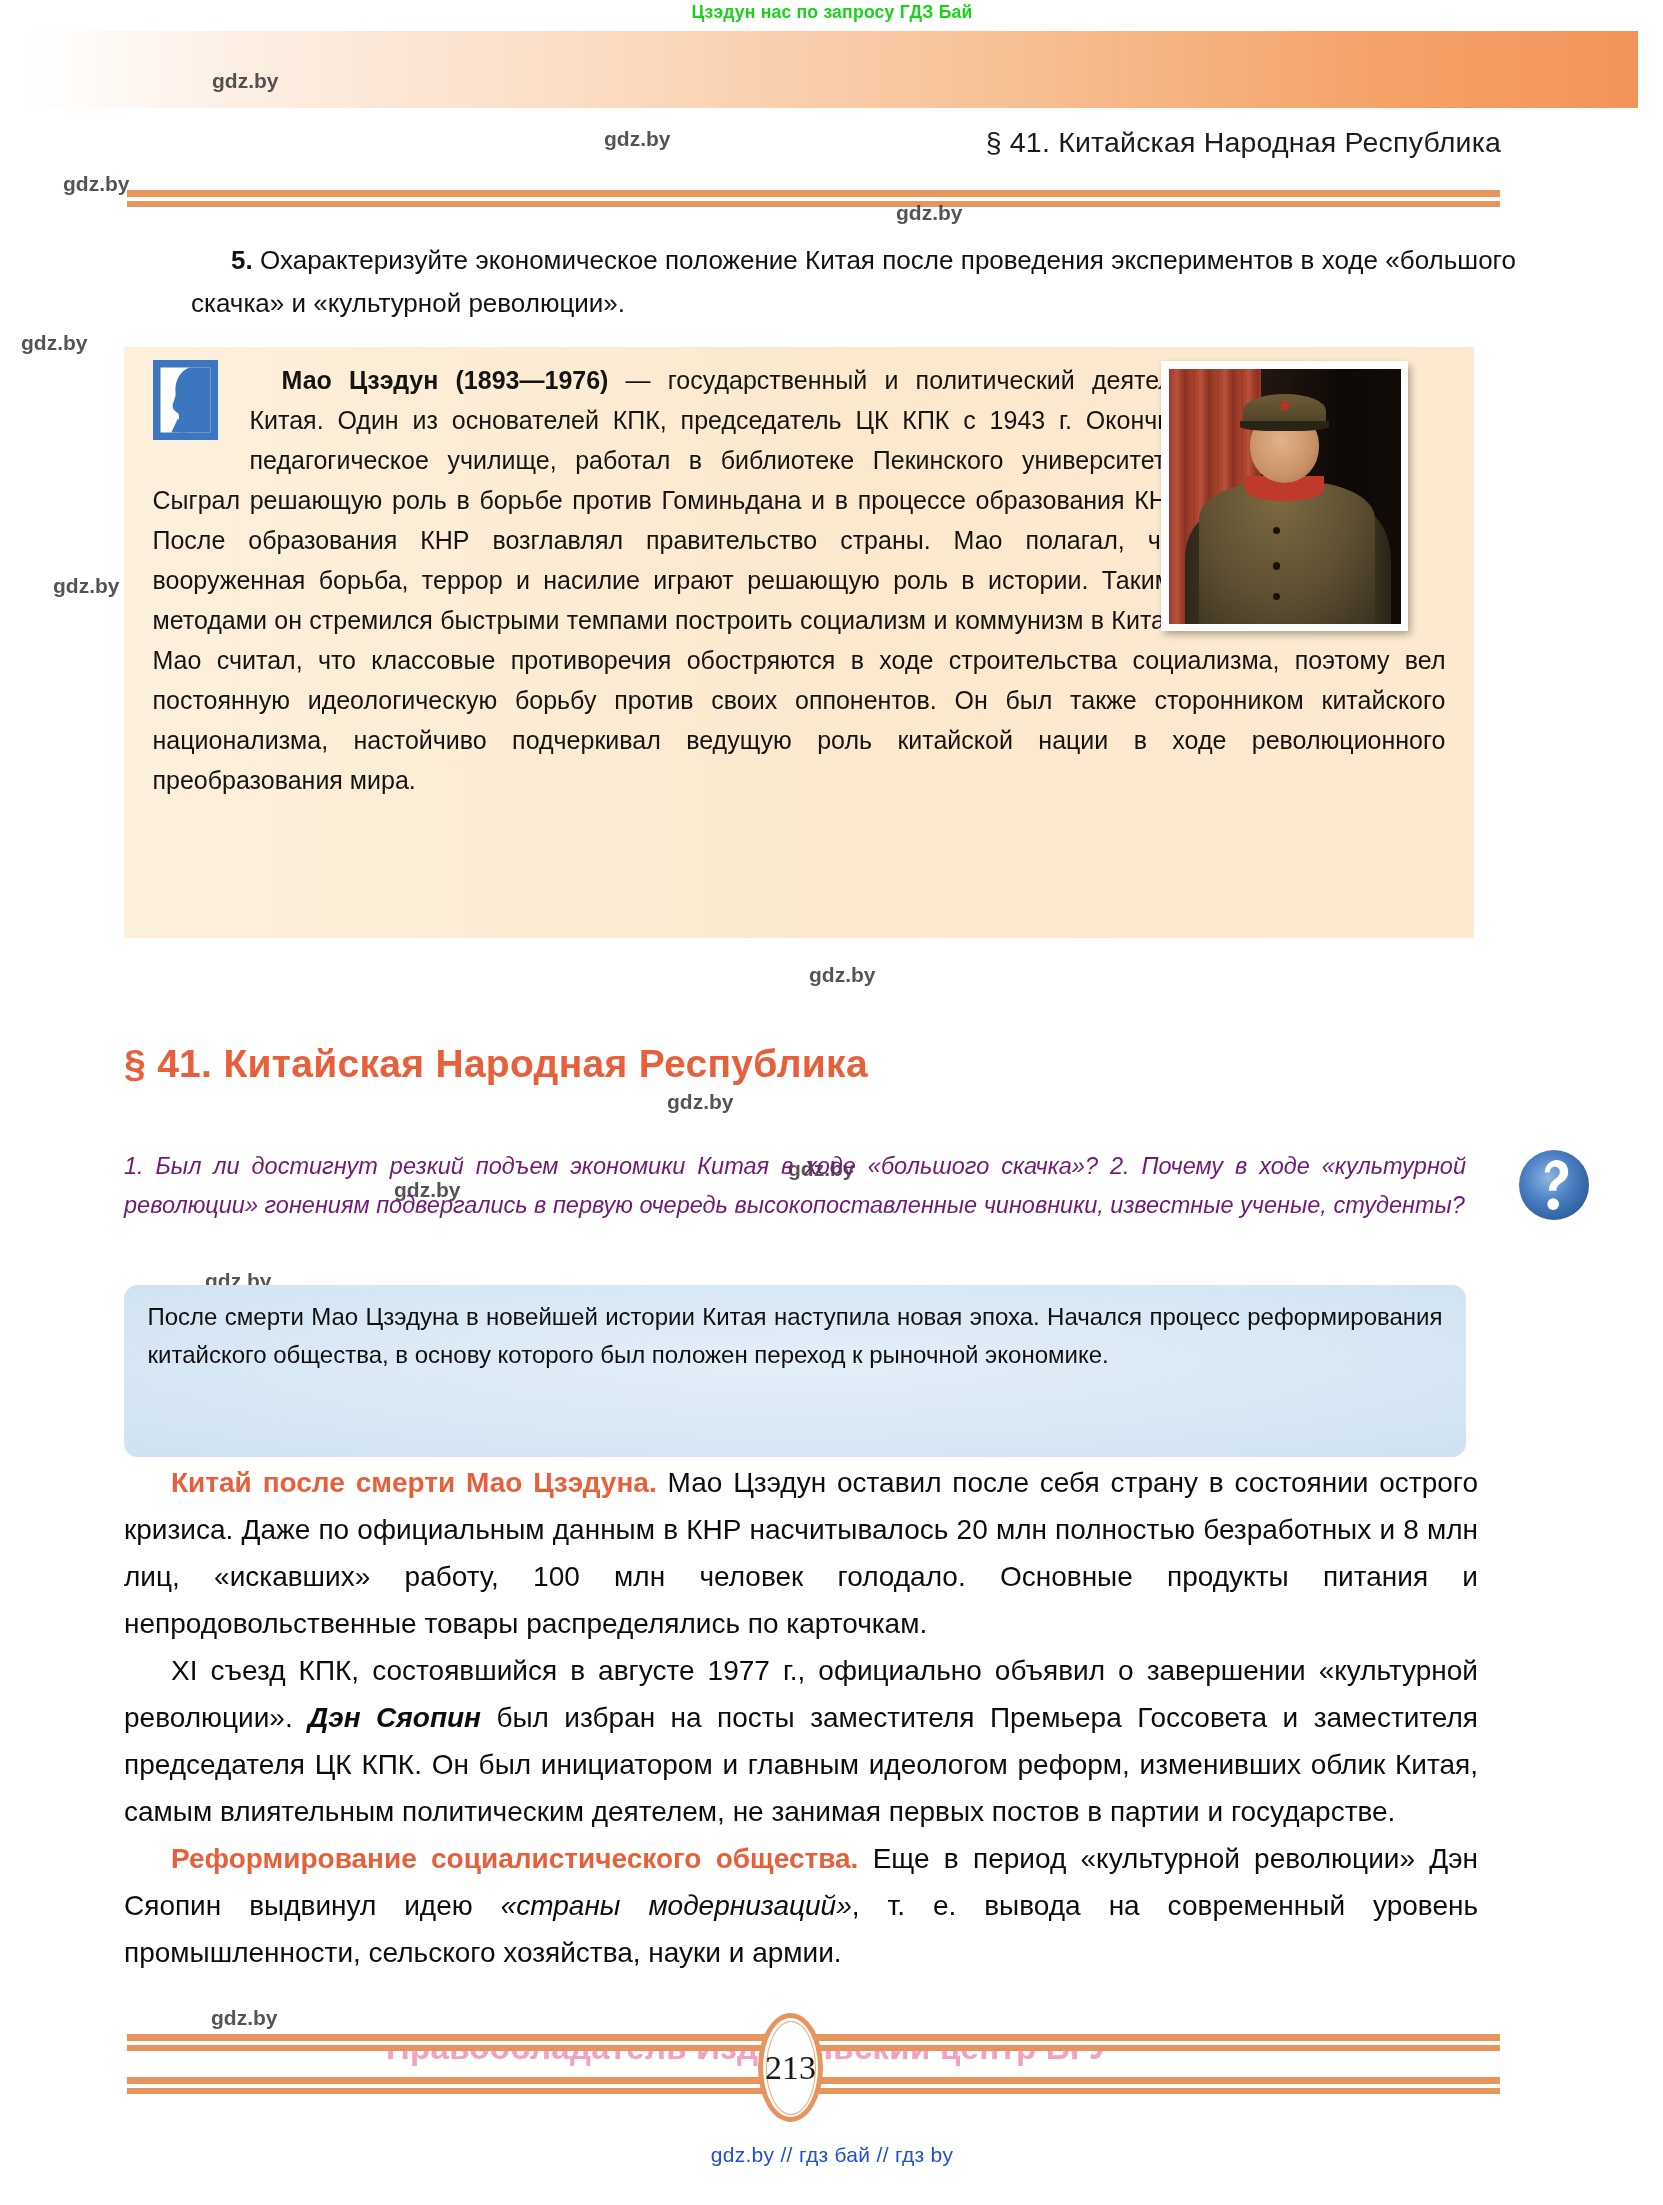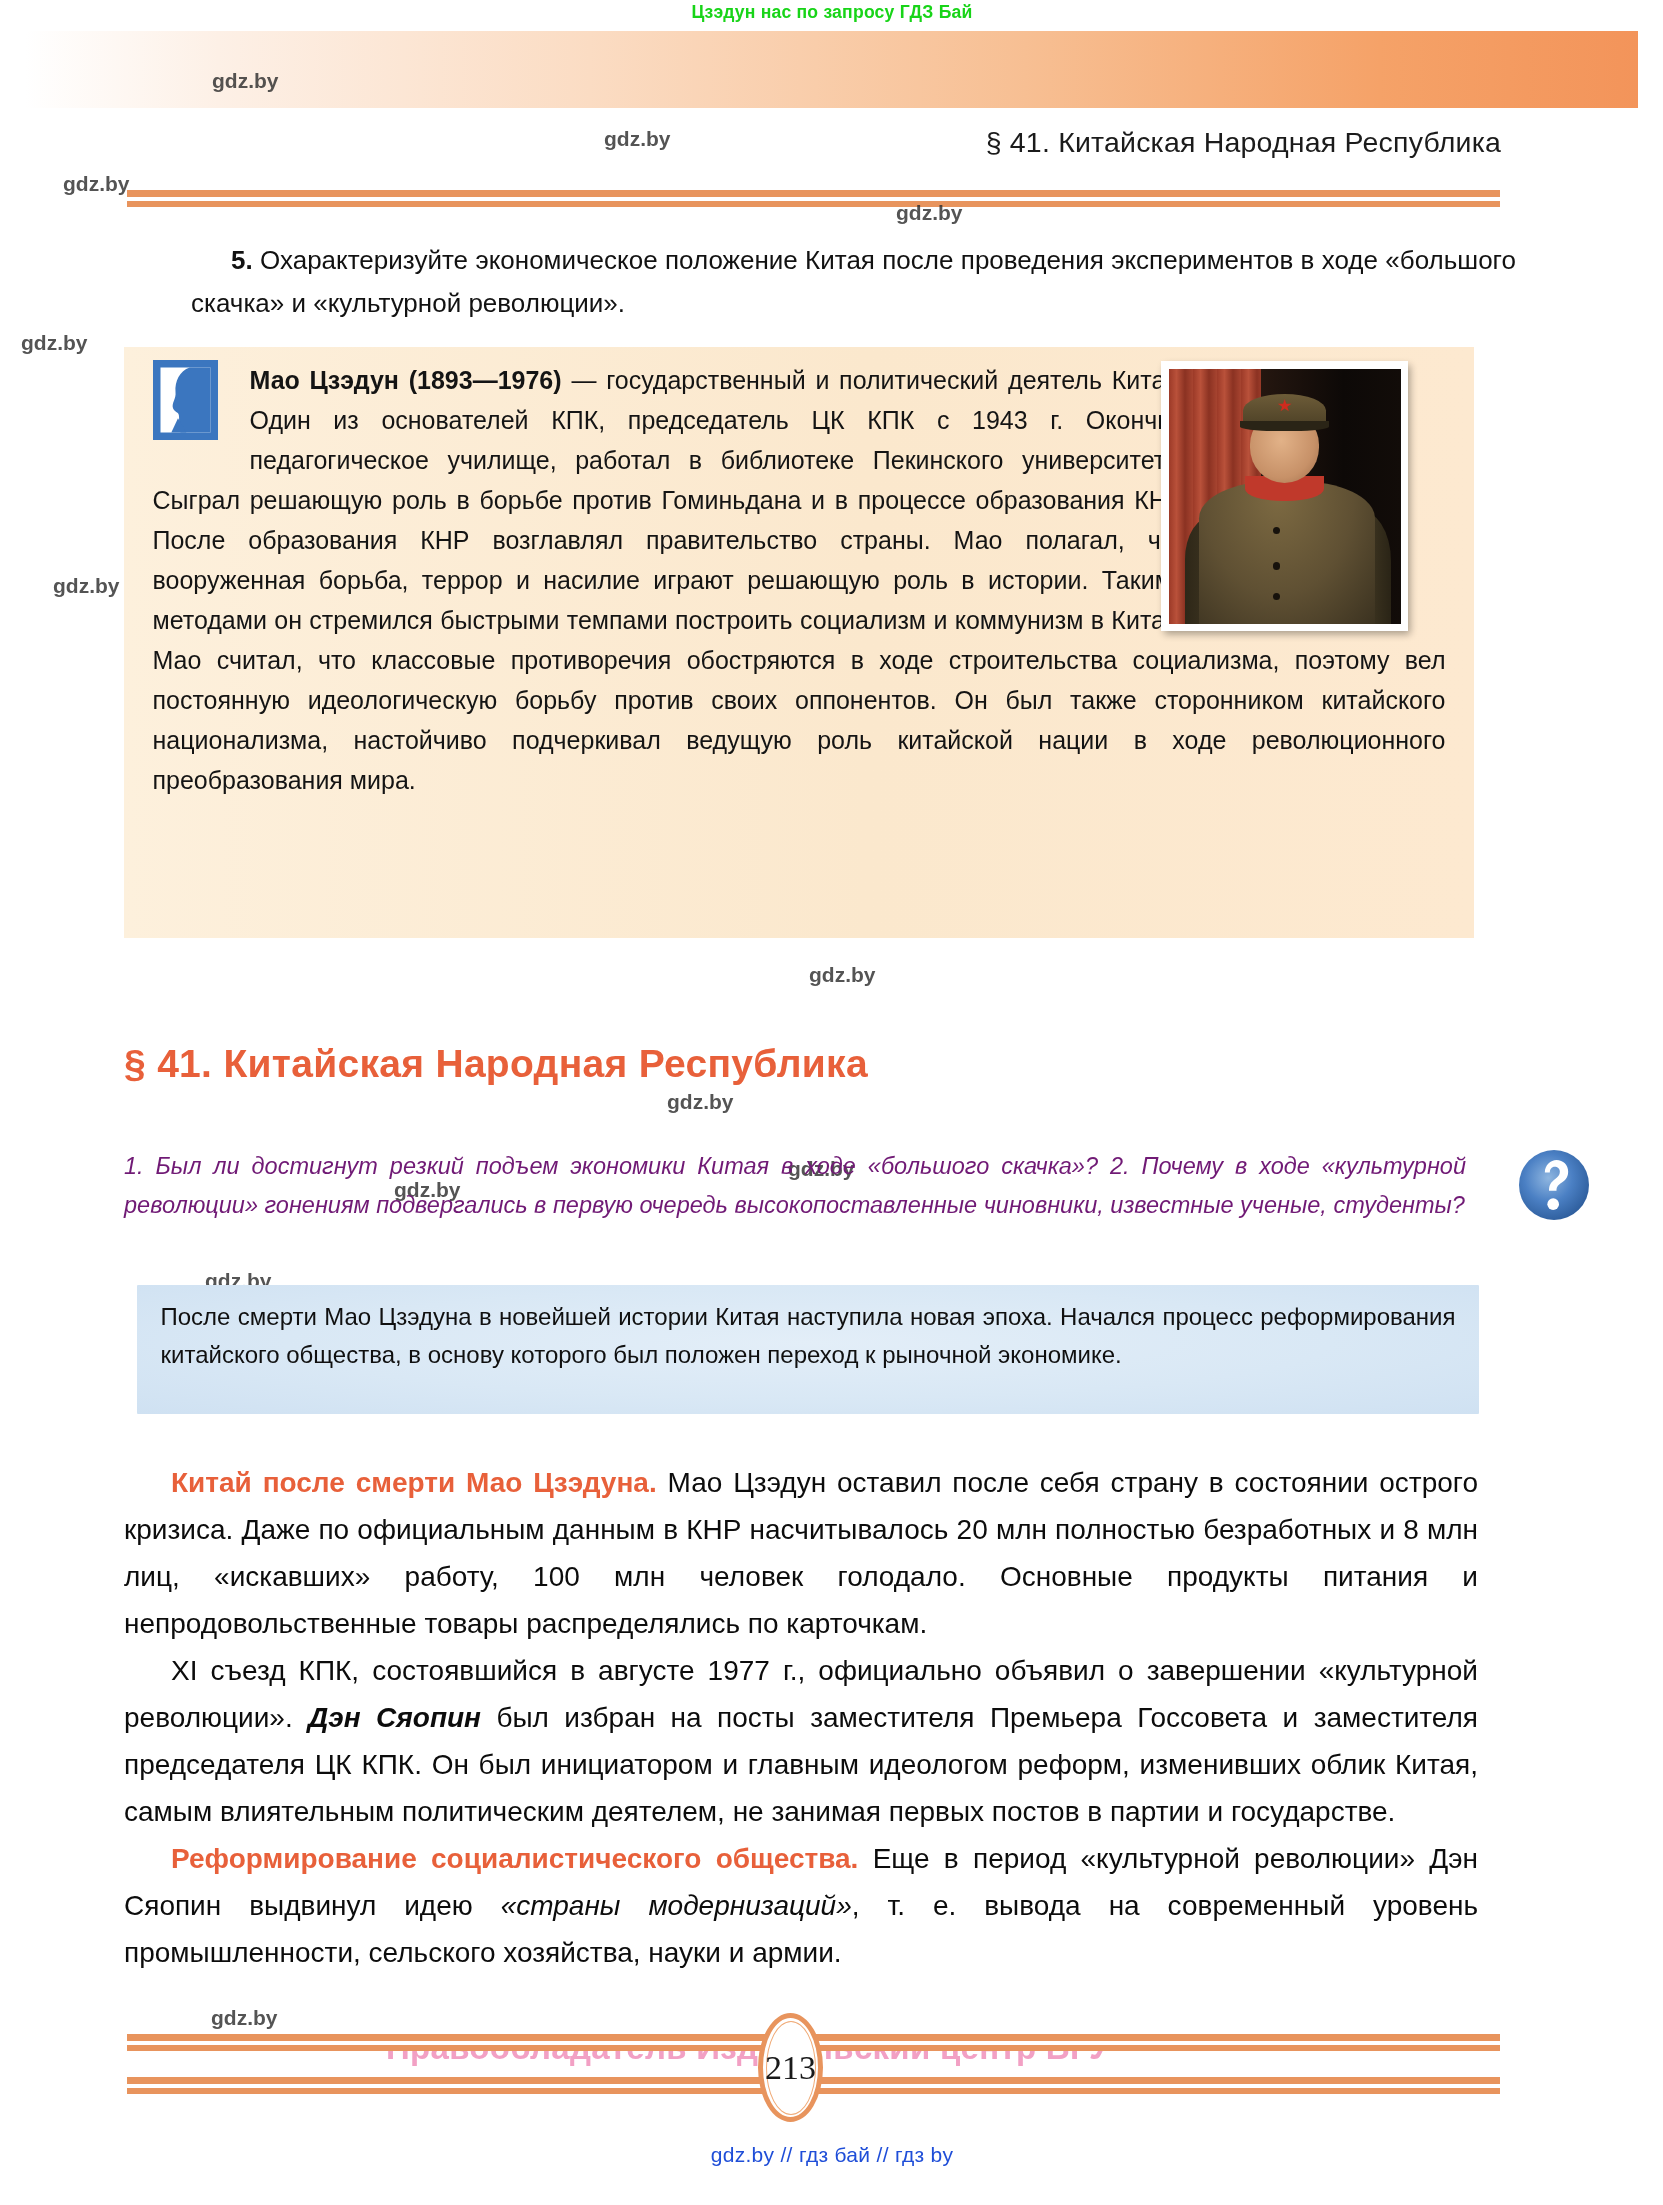--- a/index.html
+++ b/index.html
@@ -78,21 +78,21 @@
     line-height:40px;
     color:#141414;
     text-align:justify;
   }
   .float-icon{
     float:left; width:97px; height:104px;
   }
   .float-photo{
     float:right; width:248px; height:272px; margin-left:11.7px; margin-top:3.4px;
   }
-  .bio-text b{ font-weight:bold; }
+  .bio-text b{ font-weight:bold;margin-left:32px; }
 
   
   .photo-frame{
     position:absolute; left:1161px; top:361px; width:247px; height:270px;
     background:#ffffff;
     padding:7.5px;
     box-shadow:3.4px 4.2px 7.5px rgba(0,0,0,.33);
   }
   .photo-inner{
     width:100%; height:100%;
@@ -176,23 +176,23 @@
     line-height:39px;
     color:#701a75;
     text-align:justify;
   }
   .q-icon{
     position:absolute; left:1514px; top:1145px; width:80px; height:80px;
   }
 
   
   .blue-box{
-    position:absolute; left:137px; top:1285px; width:1342px; height:129px;
+    position:absolute; left:124px; top:1285px; width:1342px; height:172px;
     background:radial-gradient(ellipse at 50% 45%, #e3eef8 0%, #d9e8f5 55%, #cfe1f2 100%);
-    border-radius:1px;
+    border-radius:14px;
   }
   .blue-box-text{
     position:absolute; left:23.5px; top:13.4px; width:1295px;
     font-family:"Liberation Sans", sans-serif;
     font-size:24px;
     line-height:38px;
     color:#101010;
     text-align:justify;
   }
 

